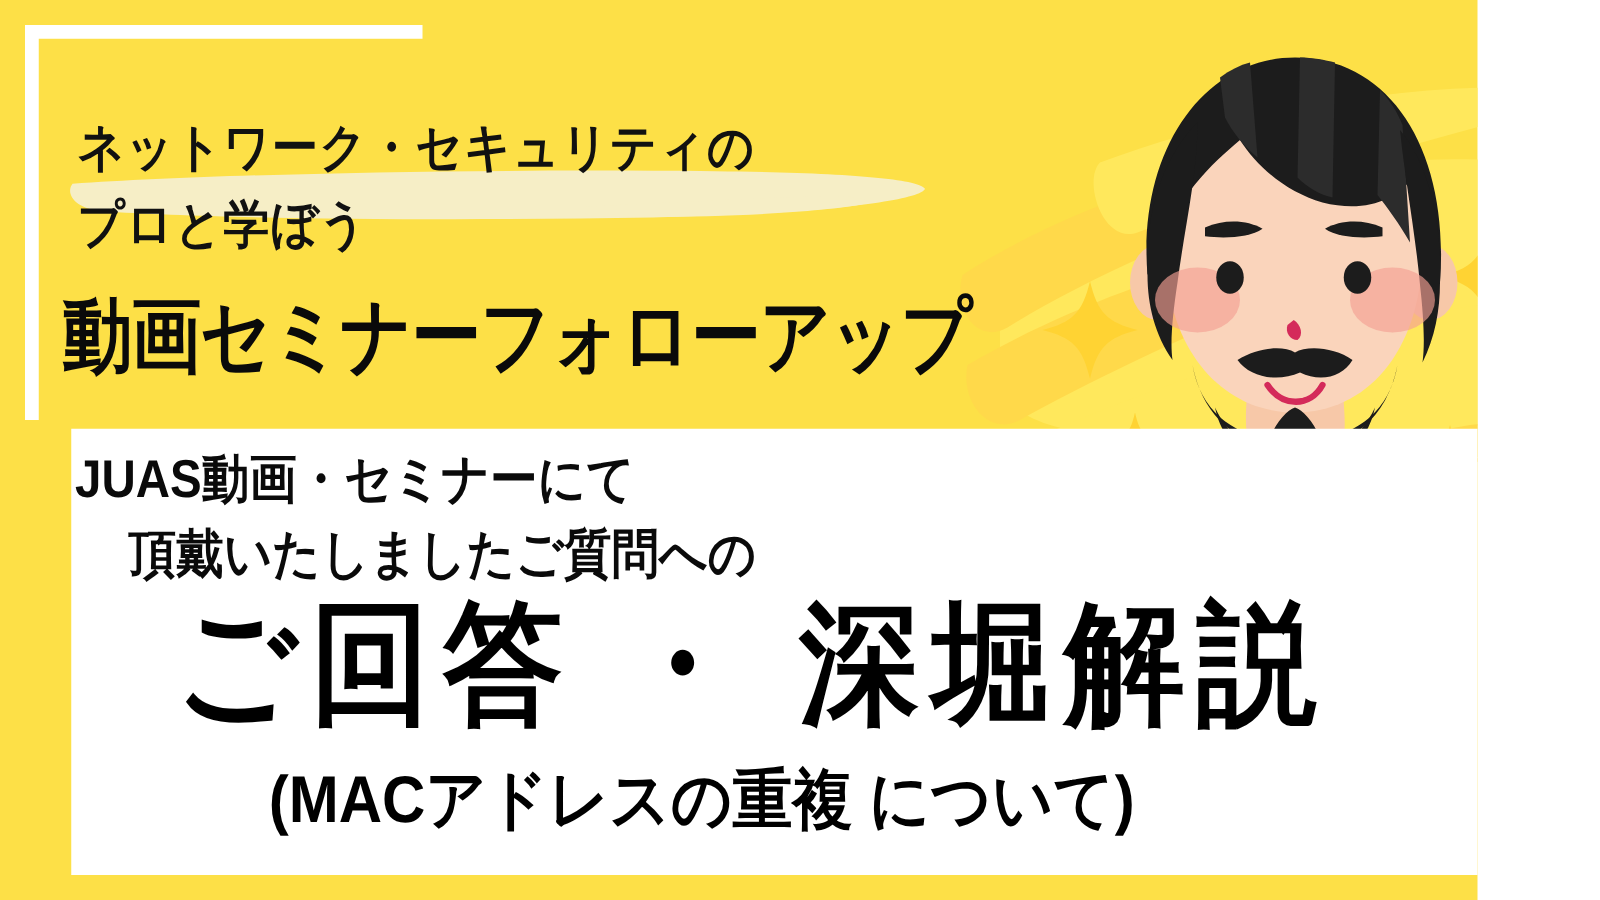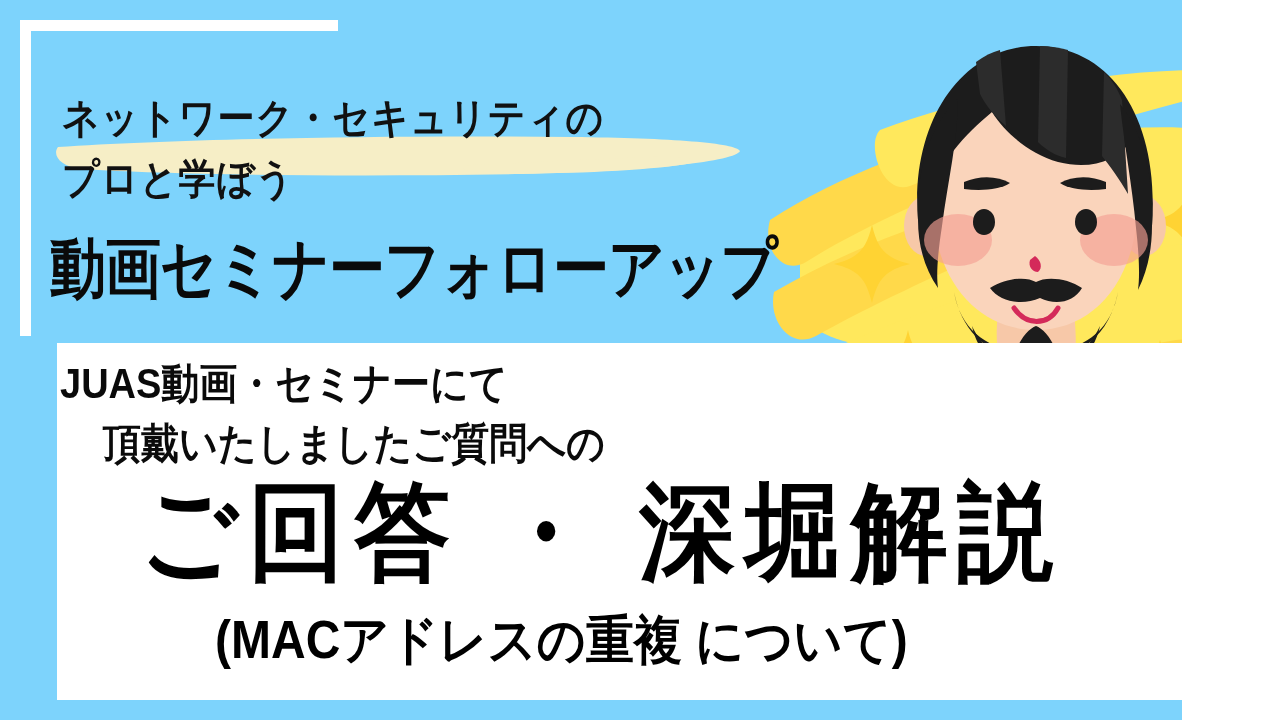--- a/index.html
+++ b/index.html
@@ -5,21 +5,21 @@
   html, body {
     margin: 0;
     padding: 0;
     background: #ffffff;
   }
   #slide {
     position: relative;
     width: 1182px;
     height: 720px;
     overflow: hidden;
-    background: #7dd3fc;
+    background: #fde047;
     font-family: "Liberation Sans", "DejaVu Sans", sans-serif;
   }
 
   
   .frame-top {
     position: absolute;
     left: 20px;
     top: 20px;
     width: 318px;
     height: 11px;

